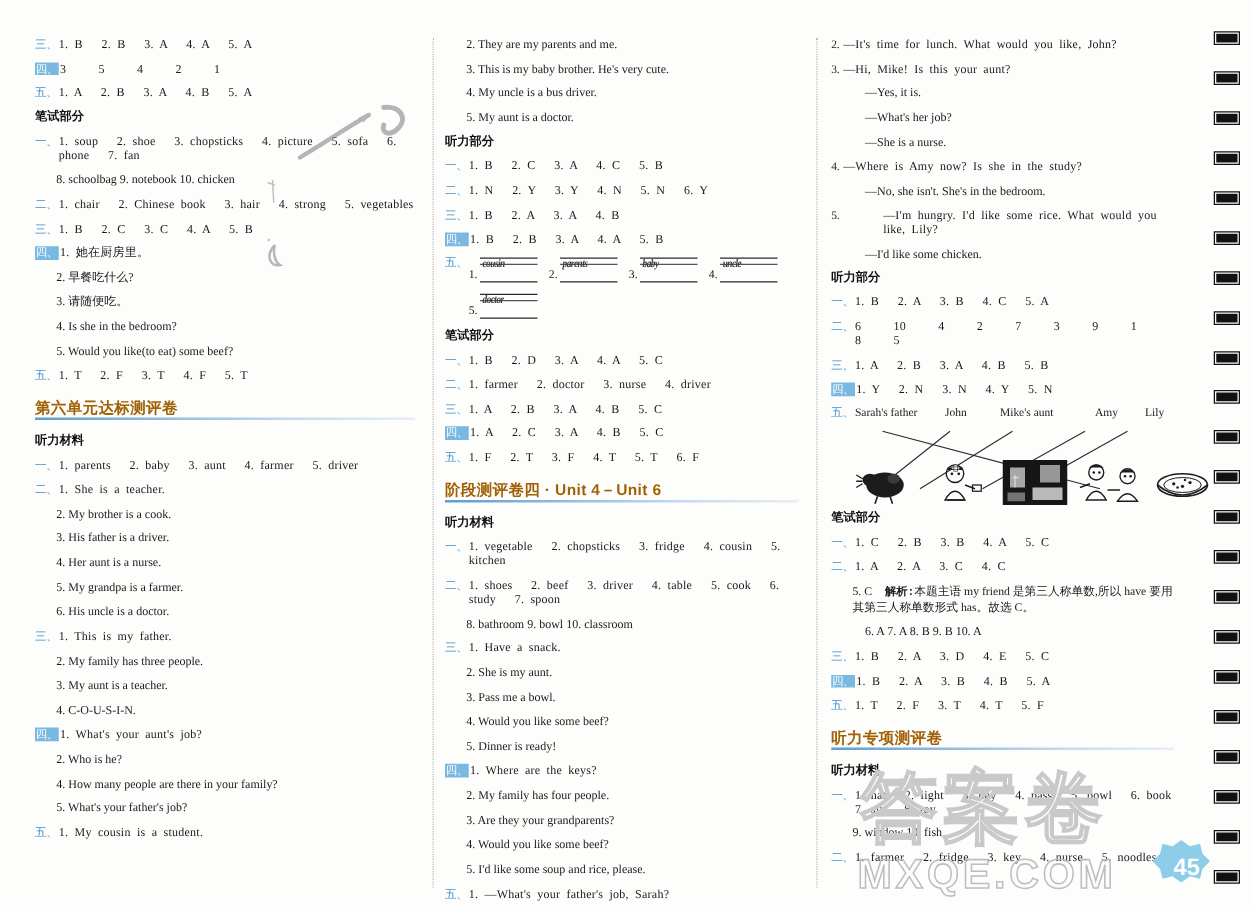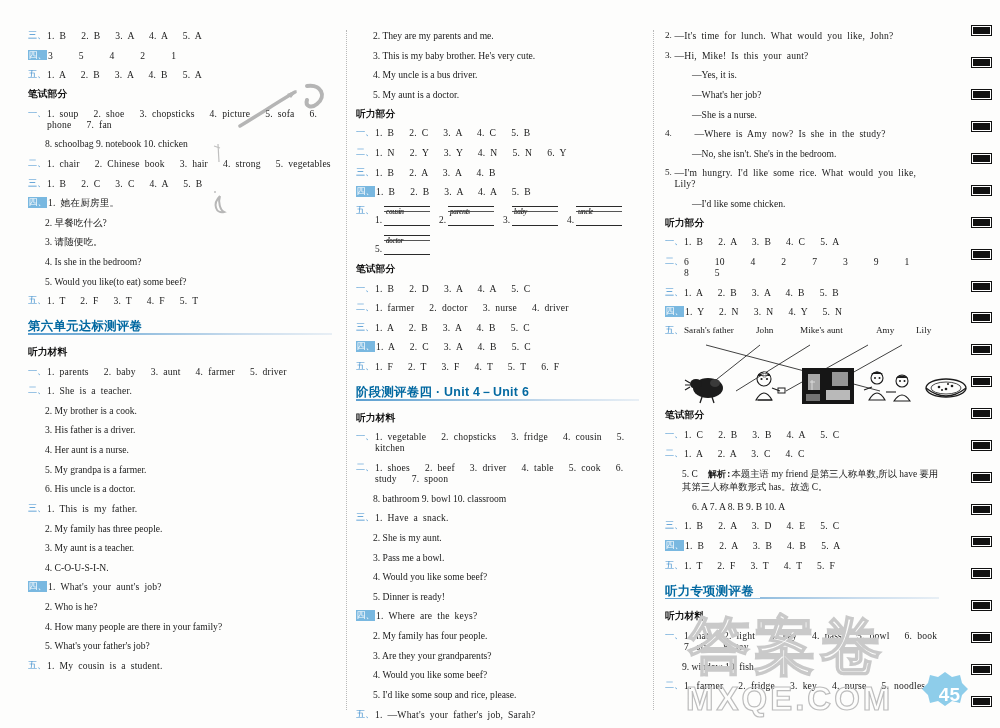--- a/index.html
+++ b/index.html
@@ -83,21 +83,21 @@
   }
   .unit-title {
     position:relative;
     margin:14px 0 11px 0;
     padding-bottom:3px;
   }
   .unit-title .ut-text {
     font-family:"Liberation Sans", sans-serif;
     font-weight:bold;
     font-size:12.4px;
-    color:#0369a1;
+    color:#a16207;
     letter-spacing:0.3px;
     background:#fdfdfc;
     position:relative;
     z-index:2;
     padding-right:6px;
   }
   .unit-title::after {
     content:"";
     position:absolute;
     left:0; right:0; bottom:1px;
@@ -447,26 +447,26 @@
           </div>
           <div class="row">
             <span class="cn-num" style="color: rgb(26, 26, 26); font-family: &quot;Liberation Serif&quot;, serif;">3.</span>
             <span class="row-body ans" style="padding-left: 2px;">—Hi, Mike! Is this your aunt?</span>
           </div>
           <div class="sub deep">—Yes, it is.</div>
           <div class="sub deep">—What's her job?</div>
           <div class="sub deep">—She is a nurse.</div>
           <div class="row">
             <span class="cn-num" style="color: rgb(26, 26, 26); font-family: &quot;Liberation Serif&quot;, serif;">4.</span>
-            <span class="row-body ans" style="padding-left: 2px; margin-left: 20px;">—Where is Amy now? Is she in the study?</span>
+            <span class="row-body ans" style="padding-left: 2px;">—Where is Amy now? Is she in the study?</span>
           </div>
           <div class="sub deep">—No, she isn't. She's in the bedroom.</div>
           <div class="row">
             <span class="cn-num" style="color: rgb(26, 26, 26); font-family: &quot;Liberation Serif&quot;, serif;">5.</span>
-            <span class="row-body ans" style="padding-left: 2px;">—I'm hungry. I'd like some rice. What would you like, Lily?</span>
+            <span class="row-body ans" style="padding-left: 2px; margin-left: 32px;">—I'm hungry. I'd like some rice. What would you like, Lily?</span>
           </div>
           <div class="sub deep">—I'd like some chicken.</div>
         </div>
 
       <div class="sec-head">听力部分</div>
 
       <div class="row">
         <span class="cn-num">一、</span>
         <span class="row-body ans">1. B   2. A   3. B   4. C   5. A</span>
       </div>

